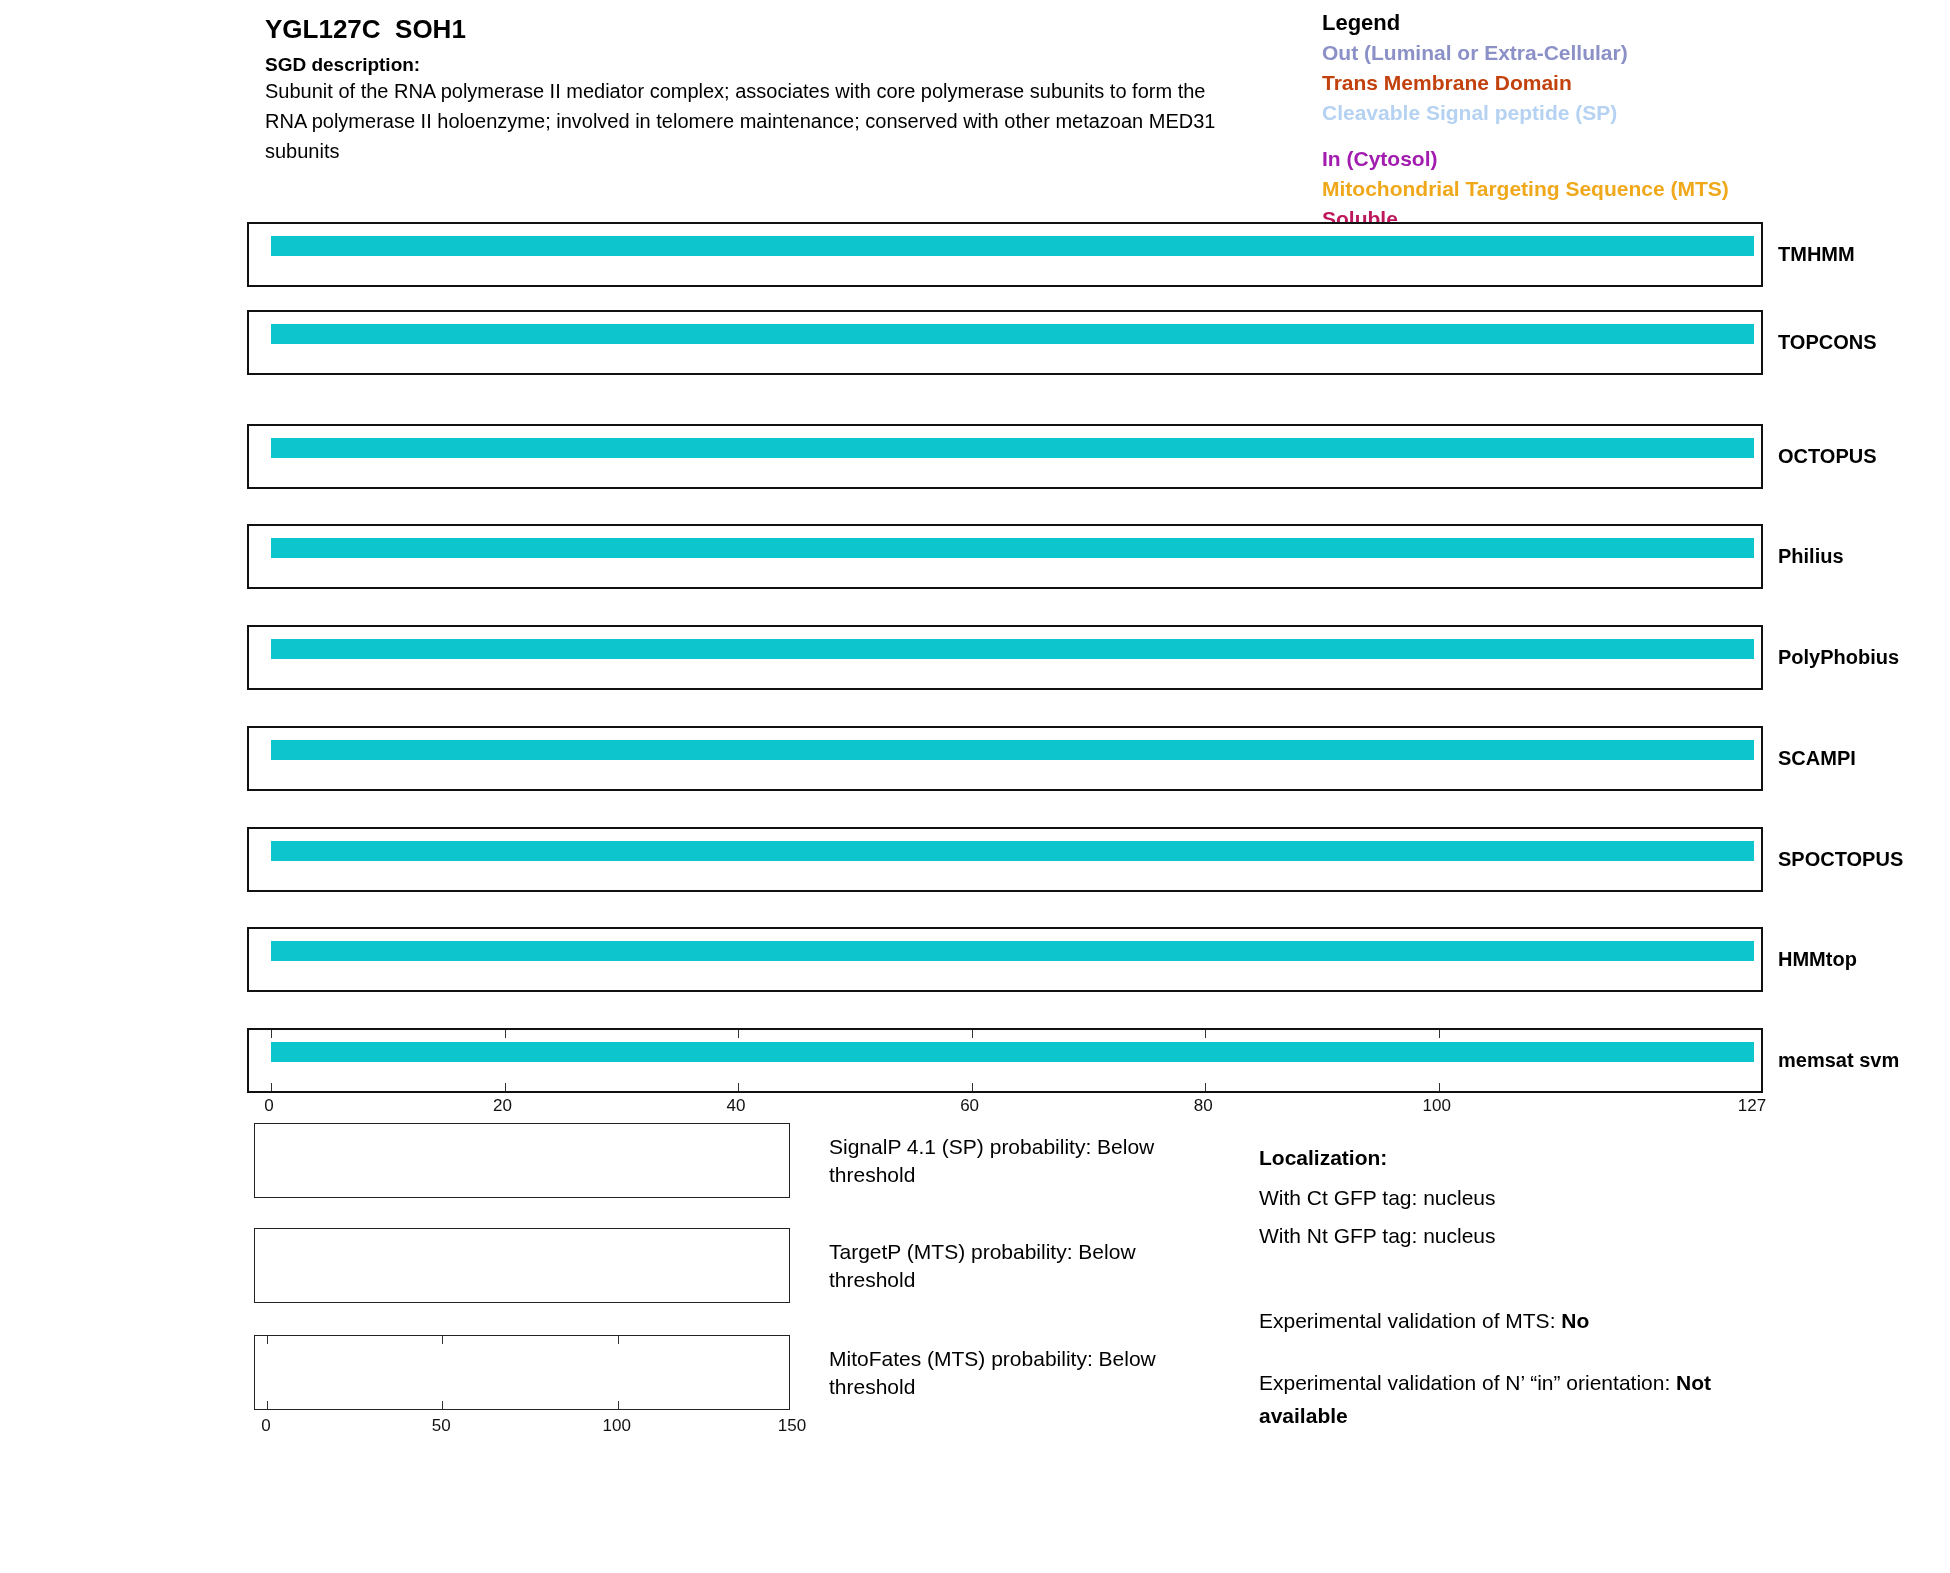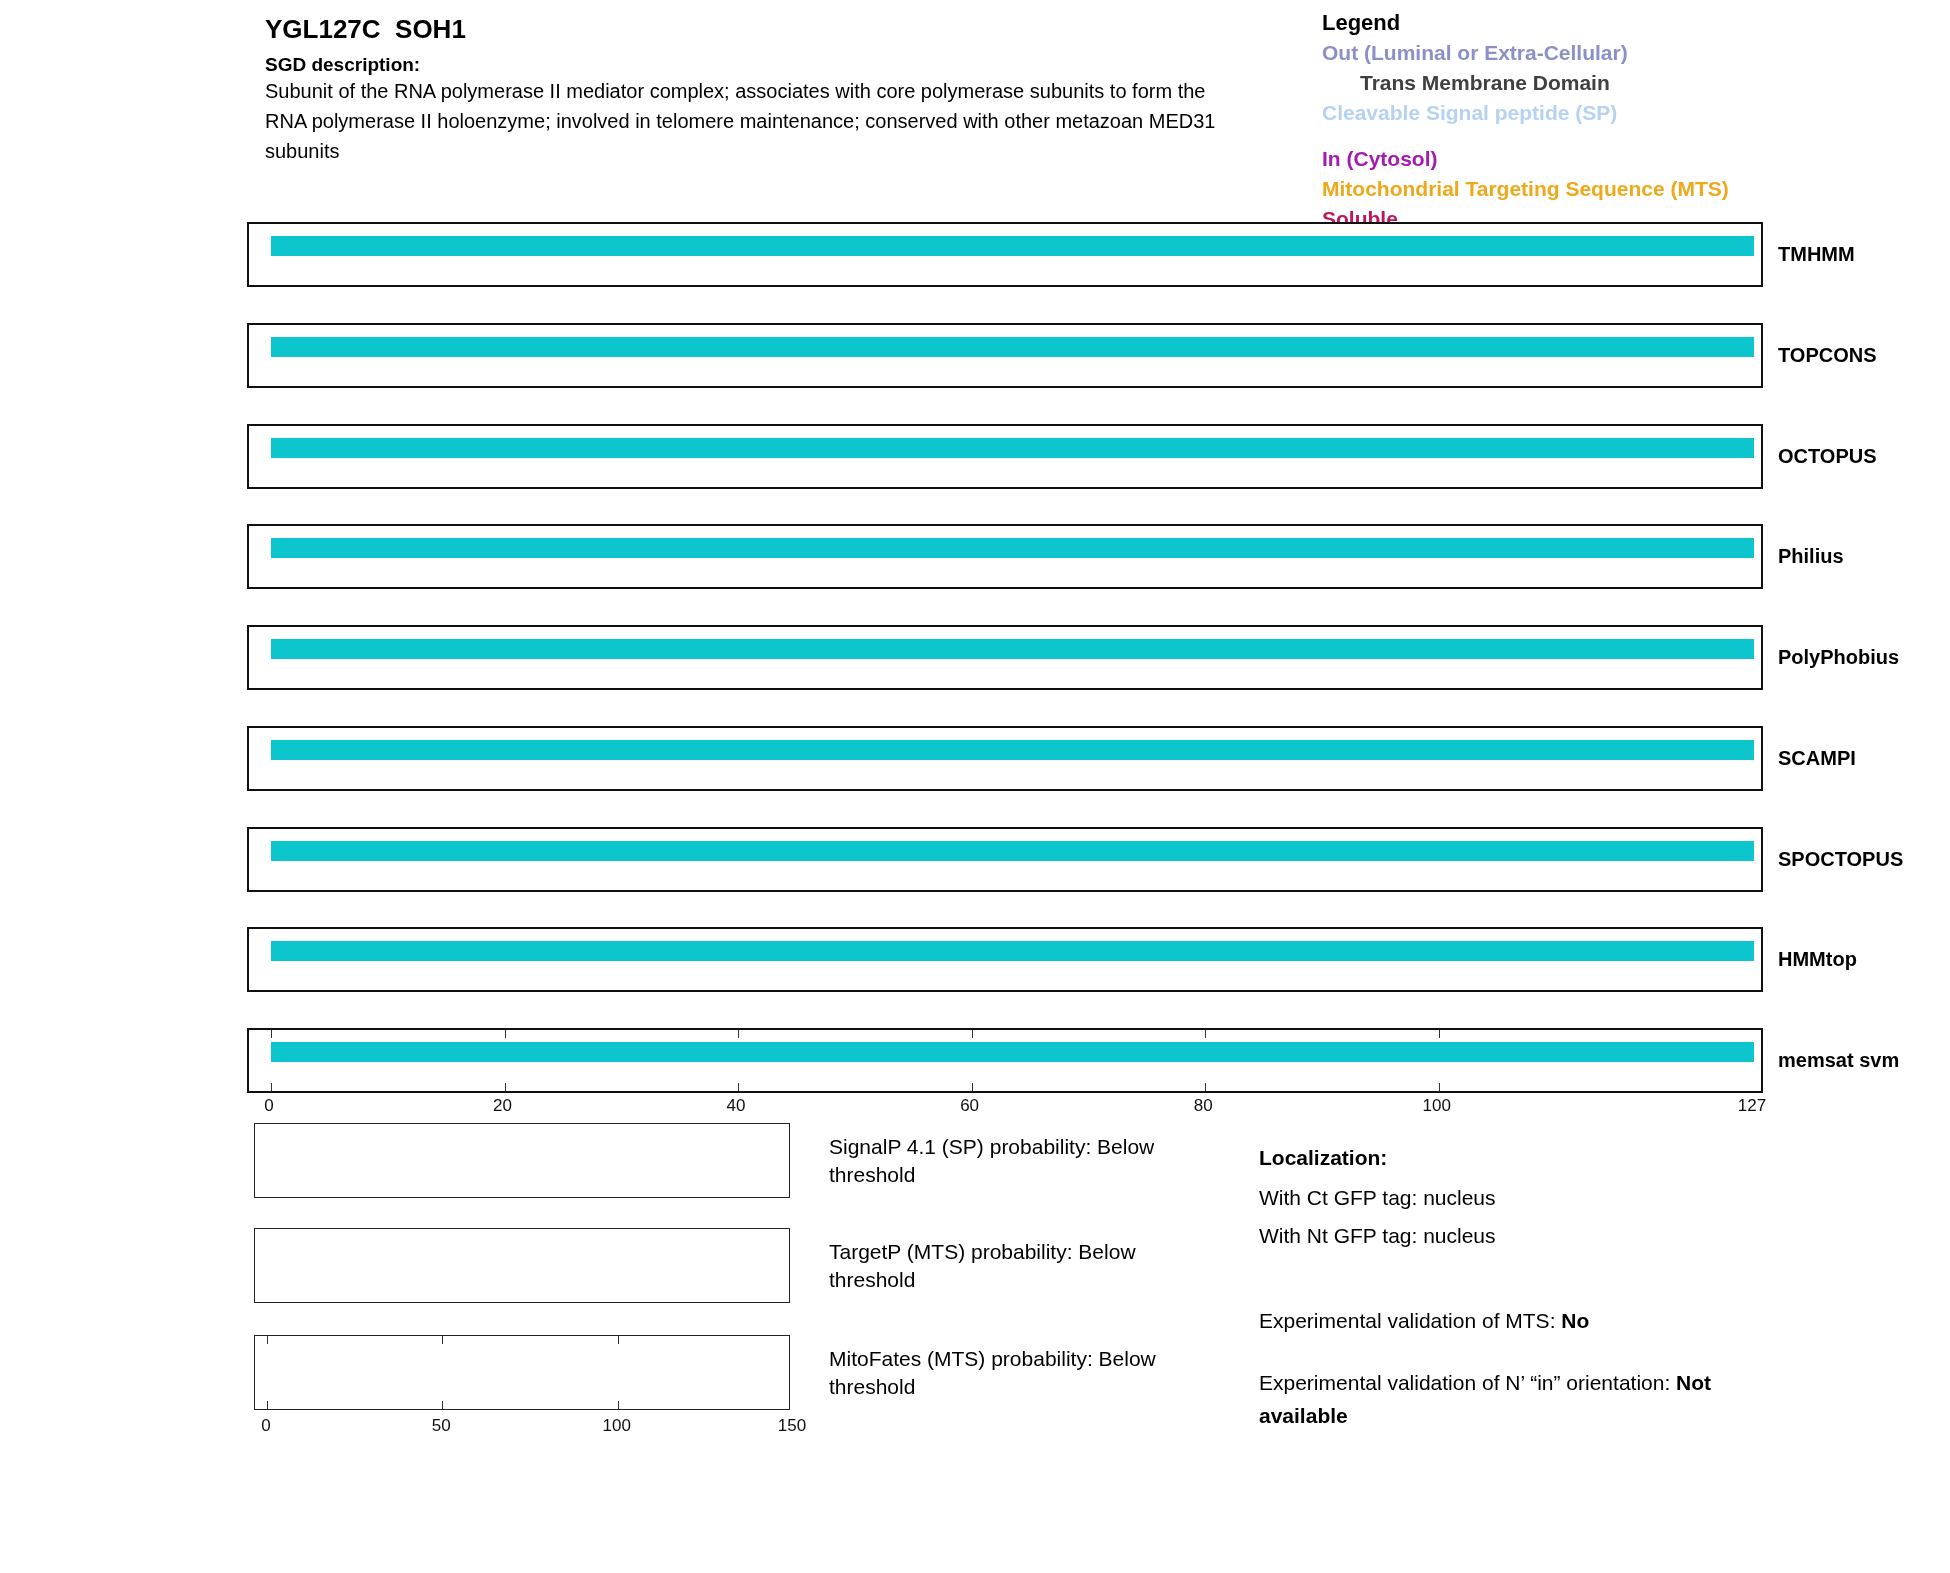--- a/index.html
+++ b/index.html
@@ -55,35 +55,35 @@
 
 <div class="page">
 
   <div class="title">YGL127C  SOH1</div>
   <div class="sgd-label">SGD description:</div>
   <div class="sgd-desc">Subunit of the RNA polymerase II mediator complex; associates with core polymerase subunits to form the RNA polymerase II holoenzyme; involved in telomere maintenance; conserved with other metazoan MED31 subunits</div>
 
   <div class="legend">
     <div class="legend-title">Legend</div>
     <div class="legend-item" style="color: rgb(139, 144, 199);">Out (Luminal or Extra-Cellular)</div>
-    <div class="legend-item" style="color: #404040; margin-left: 38px;">Trans Membrane Domain</div>
+    <div class="legend-item" style="color: #c2410c;">Trans Membrane Domain</div>
     <div class="legend-item" style="color: rgb(181, 210, 242);">Cleavable Signal peptide (SP)</div>
     <div class="legend-item" style="color: #a21caf; margin-top: 16px;">In (Cytosol)</div>
     <div class="legend-item" style="color: rgb(240, 168, 27);">Mitochondrial Targeting Sequence (MTS)</div>
     <div class="legend-item" style="color: #be185d;">Soluble</div>
   </div>
 
   <div id="tracks">
       <div class="track" style="top: 222px;">
         <div class="track-box">
           <div class="soluble-bar" style="left: 22px; width: 1483px; background: rgb(13, 197, 204);"></div>
         </div>
         <div class="track-label">TMHMM</div>
       </div>
-      <div class="track" style="top: 323px;">
+      <div class="track" style="top: 310px;">
         <div class="track-box">
           <div class="soluble-bar" style="left: 22px; width: 1483px; background: rgb(13, 197, 204);"></div>
         </div>
         <div class="track-label">TOPCONS</div>
       </div>
       <div class="track" style="top: 424px;">
         <div class="track-box">
           <div class="soluble-bar" style="left: 22px; width: 1483px; background: rgb(13, 197, 204);"></div>
         </div>
         <div class="track-label">OCTOPUS</div>

